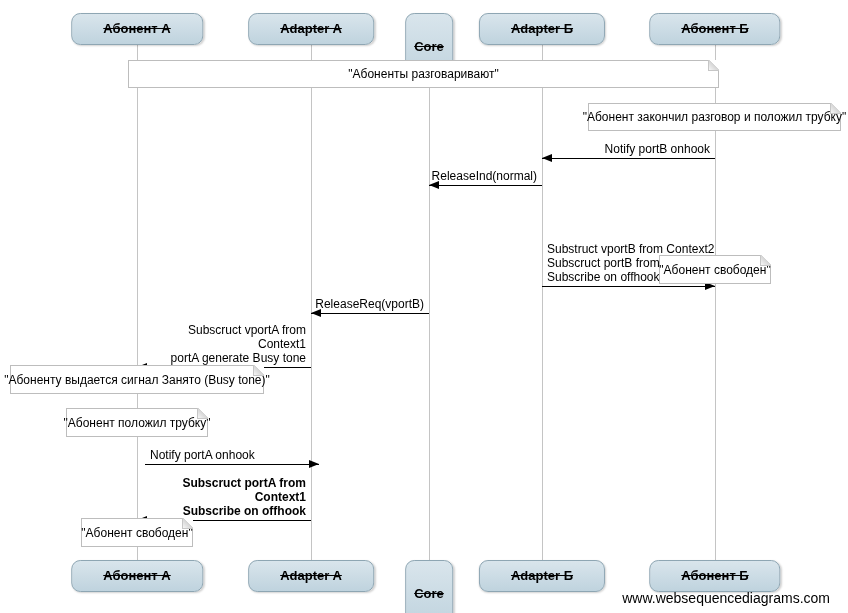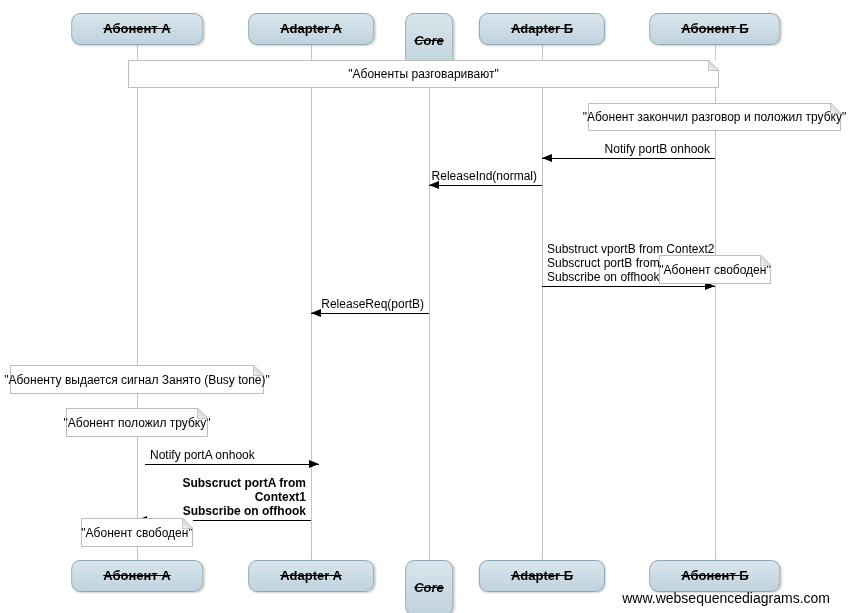--- a/index.html
+++ b/index.html
@@ -11,21 +11,21 @@
   .lifeline{position:absolute;top:43px;height:518px;width:1px;background:#c4c4c4;}
   
   .actor{
     position:absolute;height:30px;line-height:30px;transform:translateX(-50%);
     background:linear-gradient(#d9e5ec,#bfd3de);
     border:1px solid #8ea6b3;border-radius:9px;
     padding:0 31px;font-size:13px;font-weight:bold;white-space:nowrap;
     box-shadow:1px 1px 2px rgba(0,0,0,0.18);
   }
   .actor .actor-label{text-decoration:line-through;}
-  .actor.small{padding:12px 8px;font-style:italic;}
+  .actor.small{padding:18px 8px;}
   
   .note{
     position:absolute;background:#ffffff;border:1px solid #bdbdbd;
     display:flex;align-items:center;justify-content:center;
     font-size:12px;white-space:nowrap;box-sizing:border-box;
   }
   .fold{
     position:absolute;top:-1px;right:-1px;width:10px;height:10px;
     background:linear-gradient(225deg,#ffffff 0%,#ffffff 45%,#d4d4d4 50%,#f7f7f7 100%);
     border-left:1px solid #c6c6c6;border-bottom:1px solid #c6c6c6;
@@ -94,26 +94,33 @@
         <span class="head right"></span>
       </div>
   </div>
 
   <div class="note" style="left:659px;top:255px;width:112px;height:29px;">
     <span class="fold"></span>
     <span>"Абонент свободен"</span>
   </div>
 
   <div class="message" style="left:311px;top:297px;width:118px;">
-    <div class="msg-label align-right">ReleaseReq(portB)</div>
+    <div class="msg-label align-right">ReleaseReq(vportB)</div>
     <div class="msg-line">
         <span class="head left"></span>
       </div>
   </div>
 
+  <div class="message" style="left:137px;top:323px;width:174px;">
+    <div class="msg-label align-right">Subscruct vportA from Context1
+portA generate Busy tone</div>
+    <div class="msg-line">
+        <span class="head left"></span>
+      </div>
+  </div>
 
   <div class="note" style="left:10px;top:365px;width:254px;height:29px;">
     <span class="fold"></span>
     <span>"Абоненту выдается сигнал Занято (Busy tone)"</span>
   </div>
 
   <div class="note" style="left:66px;top:408px;width:142px;height:29px;">
     <span class="fold"></span>
     <span>"Абонент положил трубку"</span>
   </div>

